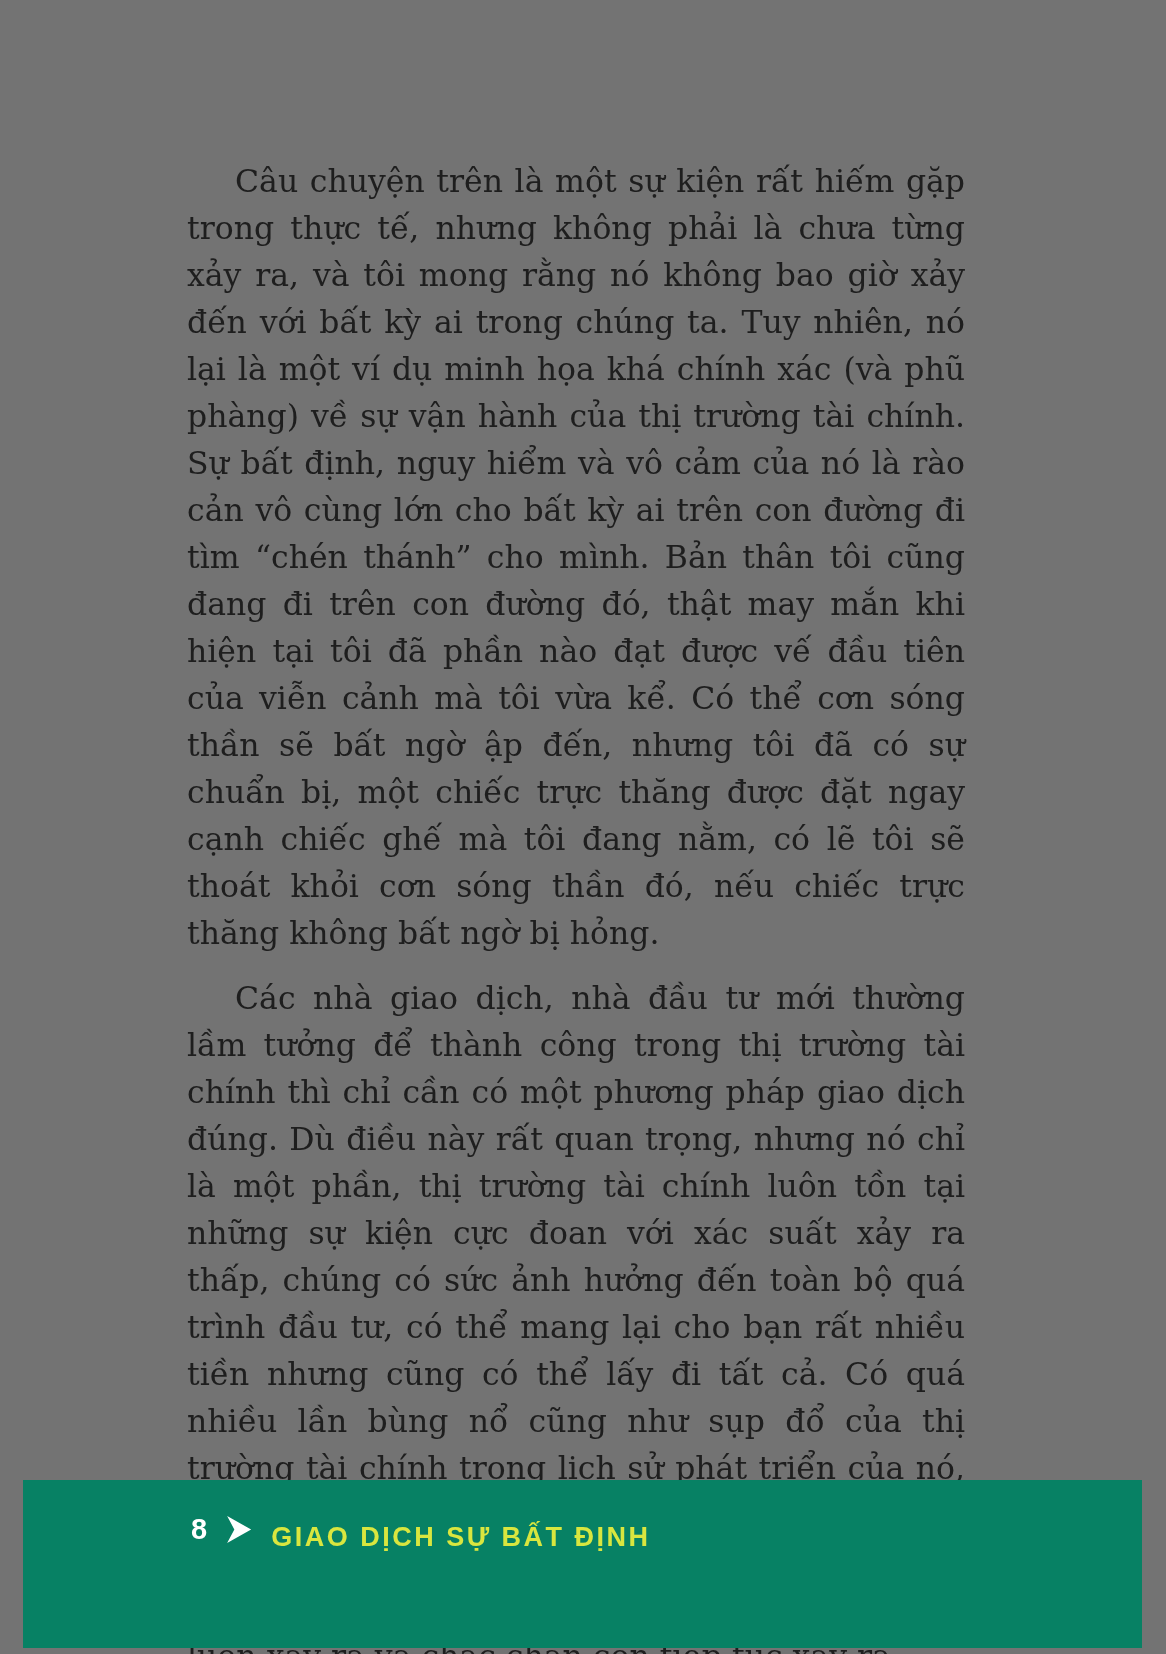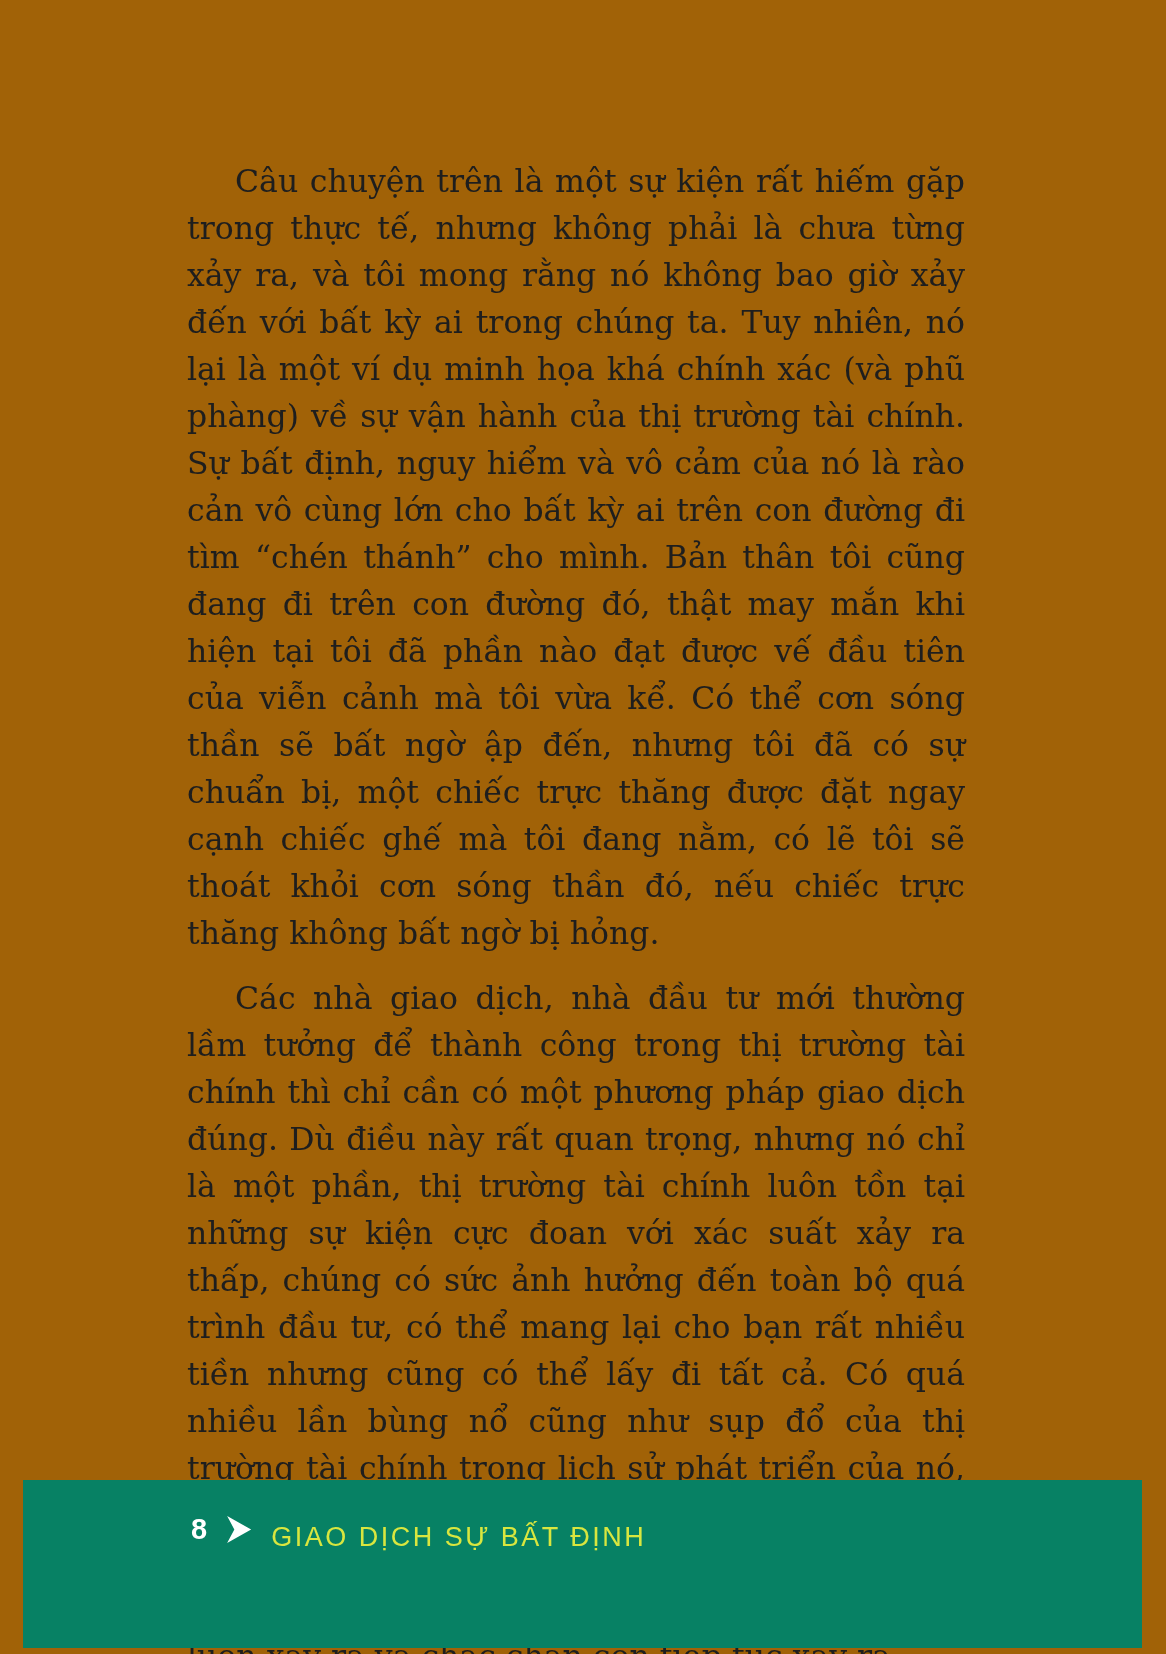--- a/index.html
+++ b/index.html
@@ -4,21 +4,21 @@
 <style>
   html, body {
     margin: 0;
     padding: 0;
     background: #ffffff;
   }
   .page {
     position: relative;
     width: 1166px;
     height: 1654px;
-    background: #a16207;
+    background: #737373;
     overflow: hidden;
     font-family: "DejaVu Serif", serif;
   }
   .text-block {
     position: absolute;
     left: 187px;
     top: 158px;
     width: 778px;
     color: #1e1e1e;
     font-size: 31.5px;
@@ -58,21 +58,21 @@
   .arrow-icon {
     display: inline-block;
     width: 24px;
     height: 27px;
     background: #ffffff;
     clip-path: polygon(0% 0%, 100% 50%, 0% 100%, 30% 50%);
   }
   .chapter-title {
     color: #d9e63f;
     font-size: 27px;
-    font-weight: 400;
+    font-weight: 700;
     letter-spacing: 2.5px;
     line-height: 1;
     white-space: nowrap;
     margin-top: 16px;
   }
 </style>
 </head>
 <body>
 
 <div class="page">

